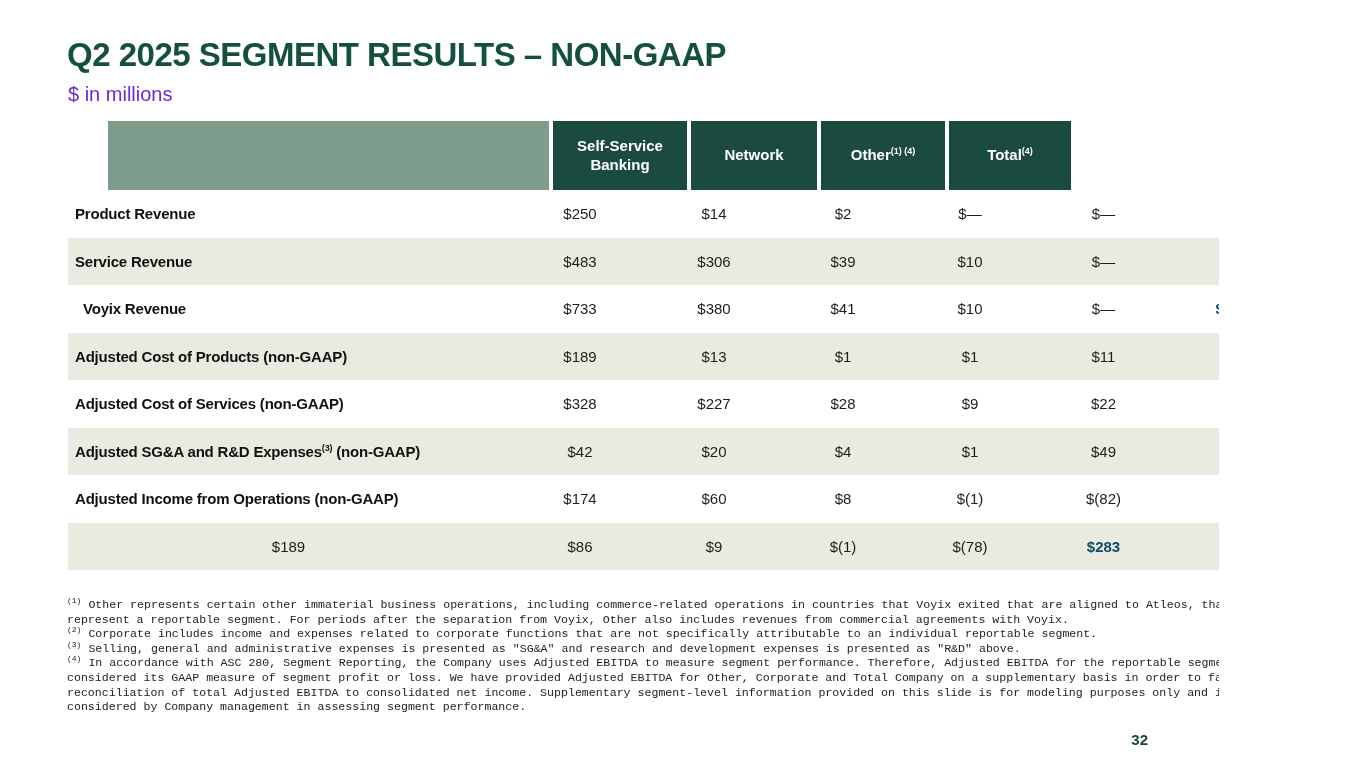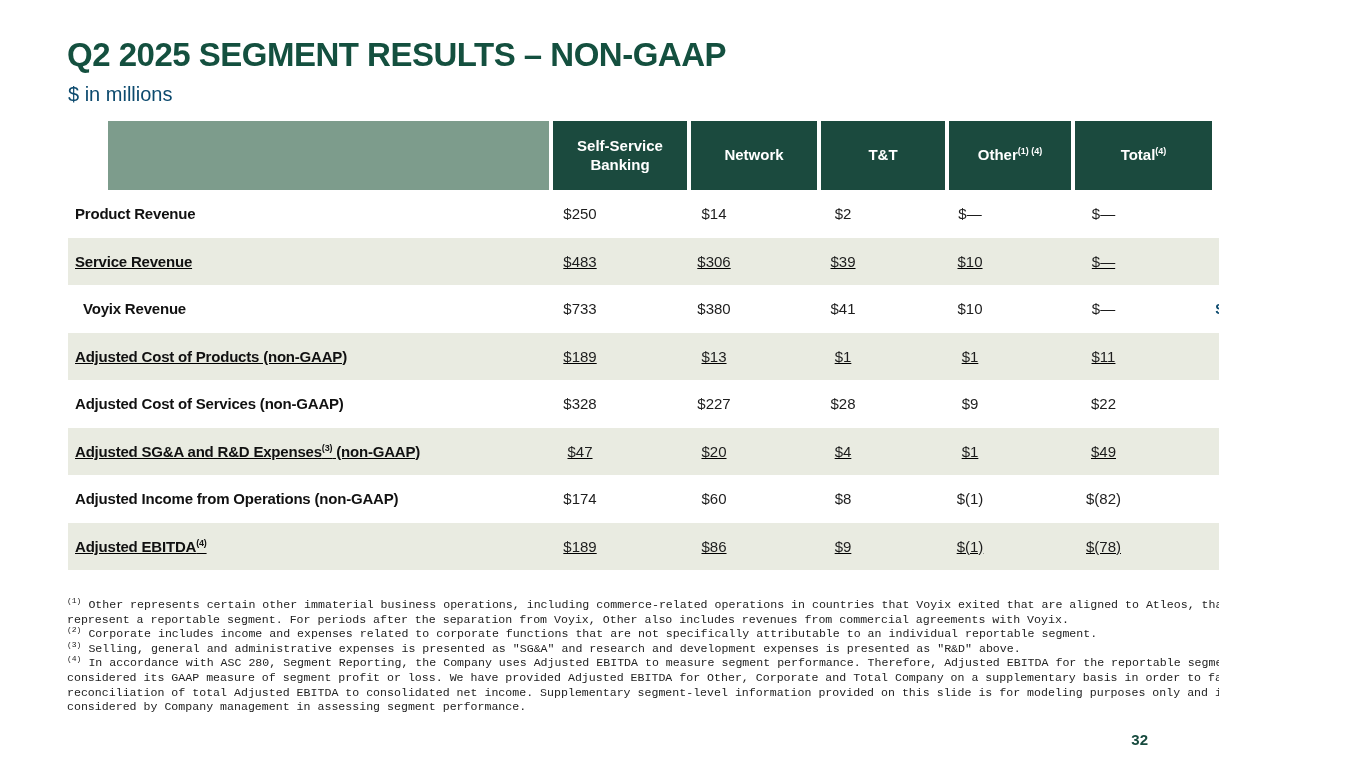--- a/index.html
+++ b/index.html
@@ -24,21 +24,21 @@
     letter-spacing: -0.5px;
     color: #14503F;
     margin: 0;
   }
   .subtitle {
     position: absolute;
     left: 68px;
     top: 83px;
     font-size: 20px;
     font-weight: normal;
-    color: #0c4a6e;
+    color: #6d28d9;
   }
   .table {
     position: absolute;
     left: 68px;
     top: 121px;
     width: 1233px;
   }
   .grid-row {
     display: grid;
     grid-template-columns: 441px 134px 126px 124px 122px 137px 125px;
@@ -62,21 +62,21 @@
   .hsup {
     font-size: 9px;
     vertical-align: super;
     line-height: 0;
     font-weight: bold;
   }
   .trow {
     height: 47.5px;
     align-items: center;
   }
-  .trow.shaded { background: #E9EBE1; text-decoration: underline; }
+  .trow.shaded { background: #E9EBE1; }
   .td.label {
     font-weight: bold;
     font-size: 15px;
     color: #111111;
     padding-left: 7px;
     letter-spacing: -0.2px;
   }
   .trow.indent .td.label { padding-left: 15px; }
   .rsup {
     font-size: 9px;
@@ -127,24 +127,20 @@
   <div class="table">
 
     <div class="grid-row thead">
       <div class="th th-label"></div>
       <div class="th">
         <span><span>Self-Service</span><span class="hsup"></span></span>
         <span>Banking</span>
       </div>
       <div class="th">
         <span><span>Network</span><span class="hsup"></span></span>
-        <span></span>
-      </div>
-      <div class="th">
-        <span><span>T&amp;T</span><span class="hsup"></span></span>
         <span></span>
       </div>
       <div class="th">
         <span><span>Other</span><span class="hsup">(1) (4)</span></span>
         <span></span>
       </div>
       <div class="th">
         <span><span>Total</span><span class="hsup">(4)</span></span>
         <span></span>
       </div>
@@ -195,40 +191,39 @@
       <div class="td val">$328</div>
       <div class="td val">$227</div>
       <div class="td val">$28</div>
       <div class="td val">$9</div>
       <div class="td val">$22</div>
       <div class="td val total">$614</div>
     </div>
 
     <div class="grid-row trow shaded">
       <div class="td label"><span>Adjusted SG&amp;A and R&amp;D Expenses</span><span class="rsup">(3)</span><span> (non-GAAP)</span></div>
-      <div class="td val">$47</div>
+      <div class="td val">$42</div>
       <div class="td val">$20</div>
       <div class="td val">$4</div>
       <div class="td val">$1</div>
       <div class="td val">$49</div>
       <div class="td val total">$116</div>
     </div>
 
     <div class="grid-row trow">
       <div class="td label"><span>Adjusted Income from Operations (non-GAAP)</span><span class="rsup"></span><span></span></div>
       <div class="td val">$174</div>
       <div class="td val">$60</div>
       <div class="td val">$8</div>
       <div class="td val">$(1)</div>
       <div class="td val">$(82)</div>
       <div class="td val total">$159</div>
     </div>
 
     <div class="grid-row trow shaded">
-      <div class="td label"><span>Adjusted EBITDA</span><span class="rsup">(4)</span><span></span></div>
       <div class="td val">$189</div>
       <div class="td val">$86</div>
       <div class="td val">$9</div>
       <div class="td val">$(1)</div>
       <div class="td val">$(78)</div>
       <div class="td val total">$283</div>
     </div>
 
   </div>
 

